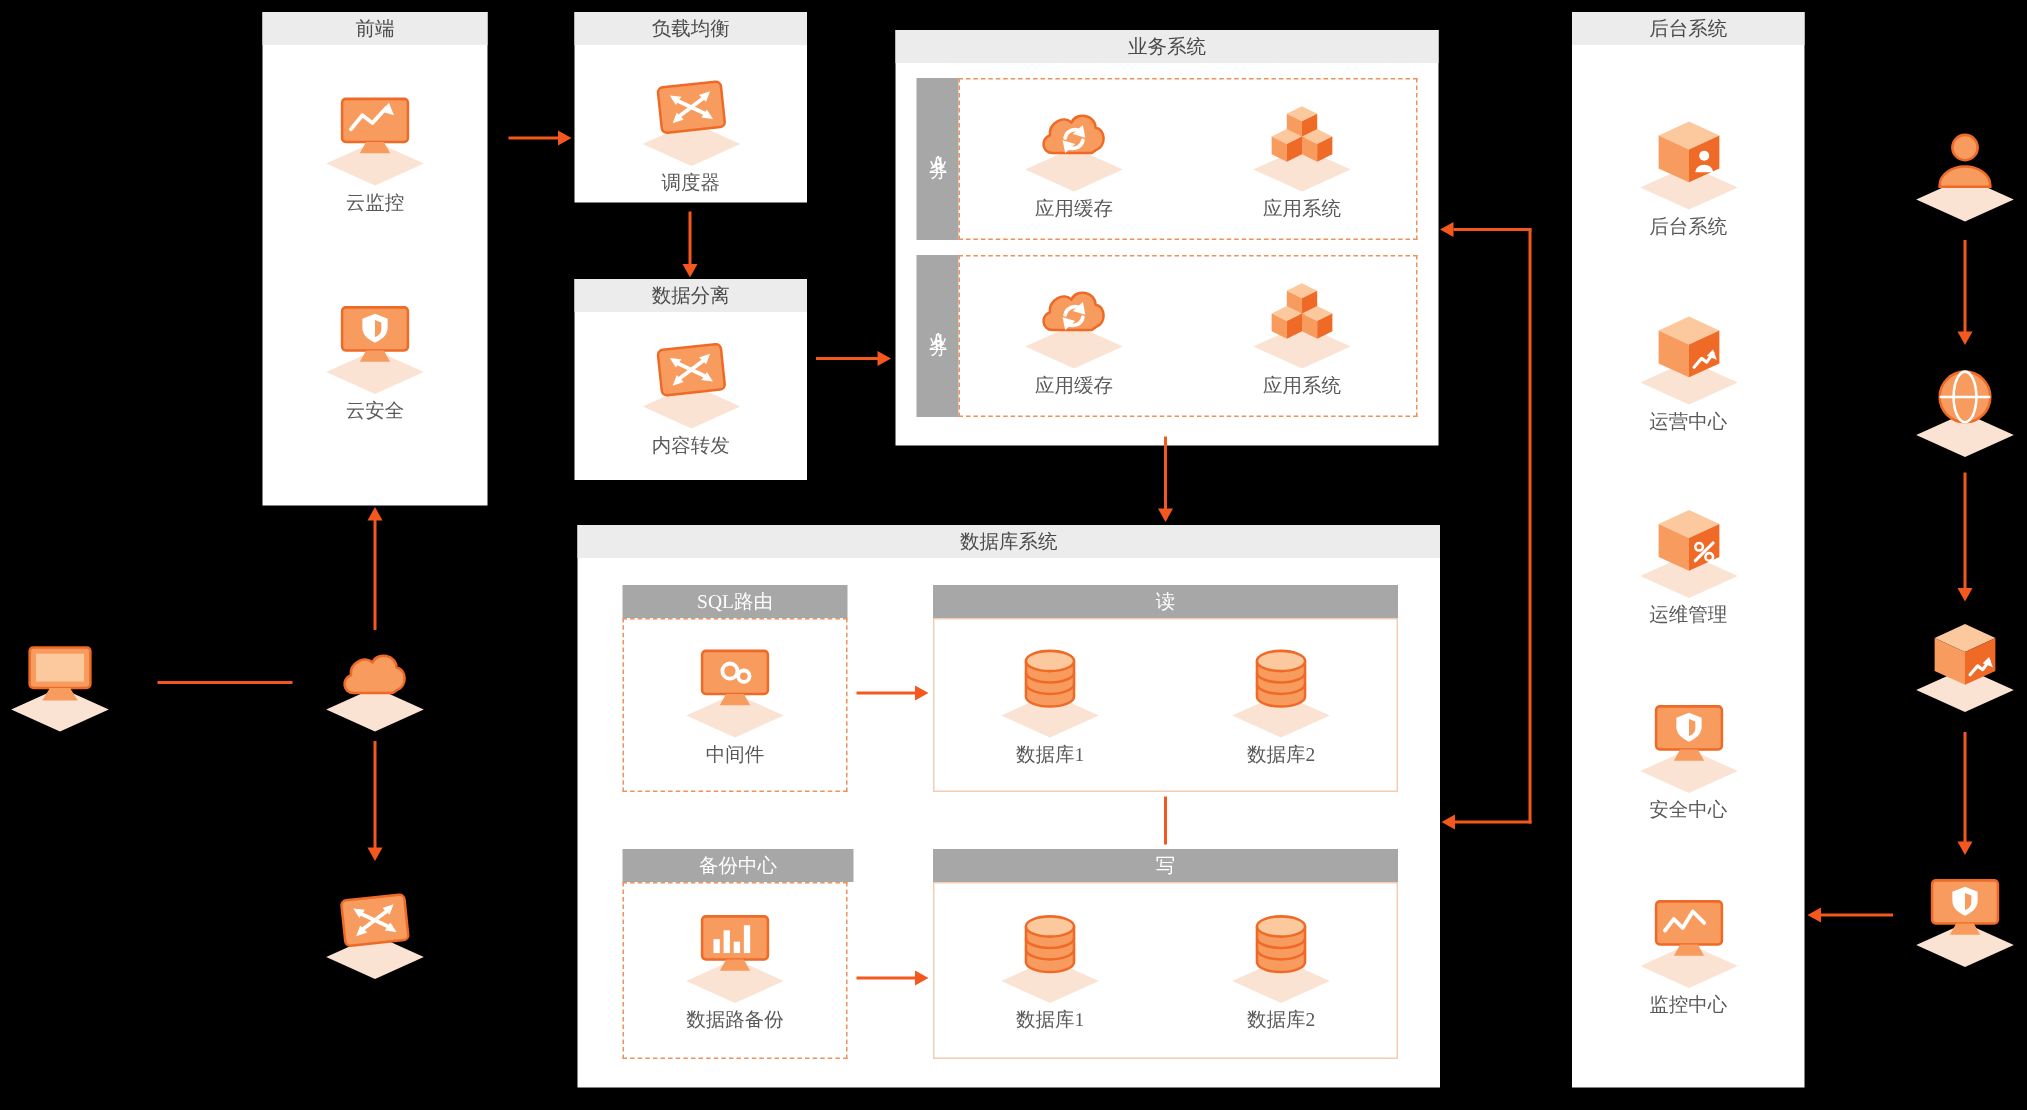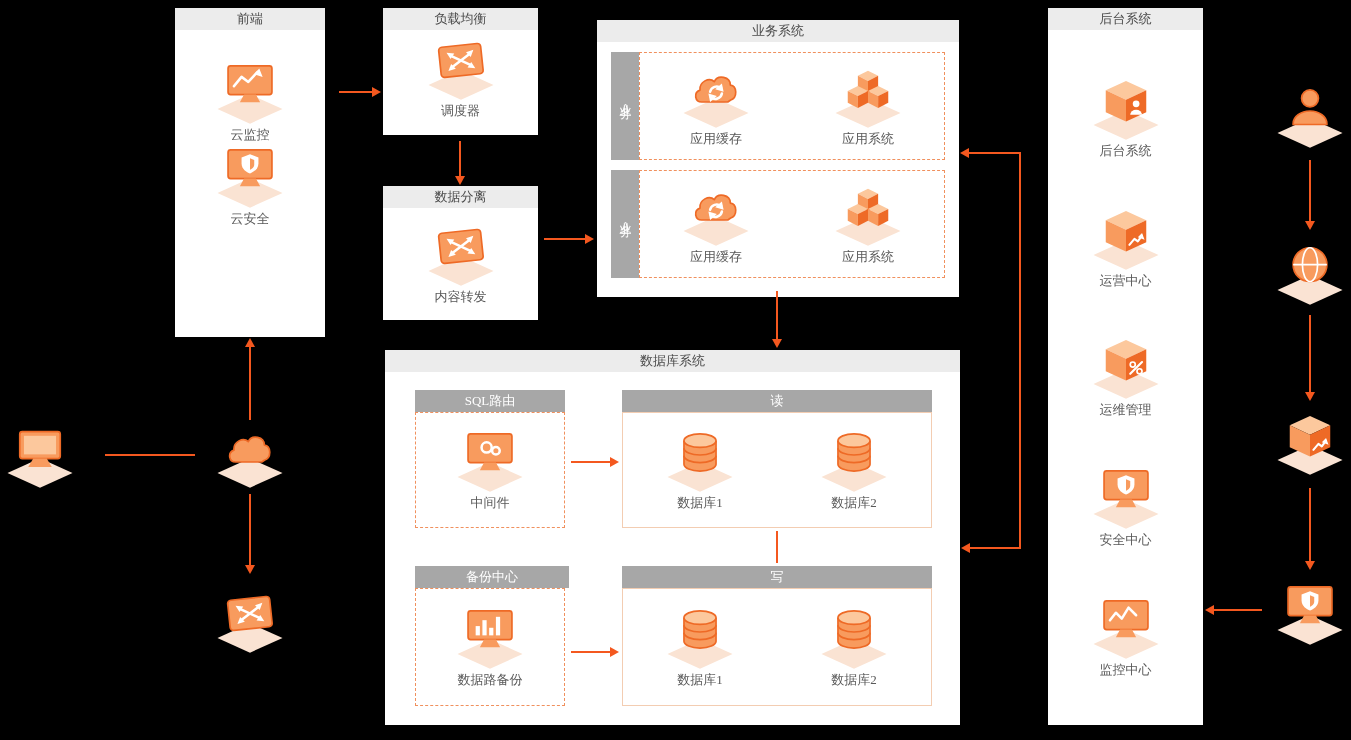--- a/index.html
+++ b/index.html
@@ -150,21 +150,21 @@
   <symbol id="ic-desktop" viewBox="0 0 64 64">
     <rect x="8" y="9" width="48" height="32" rx="3" fill="#f89b5e" stroke="#ee6a26" stroke-width="2"></rect>
     <rect x="13" y="14" width="38" height="22" fill="#fcc89d"></rect>
     <polygon points="24,41 40,41 46,51 18,51" fill="#f89b5e"></polygon>
   </symbol>
 </defs>
 </svg>
 
 <div class="box" style="left:175px;top:8px;width:150px;height:329px">
   <div class="box-header">前端</div>
-  <div class="col" style="padding-top:30px;">
+  <div class="col" style="padding-top:30px;gap:55px">
     <div class="item">
       <div class="icon-wrap">
         <div class="diamond"></div>
         <svg class="glyph" viewBox="0 0 64 64">
             <use href="#ic-monitor-chart"></use>
           </svg>
       </div>
       <div class="item-label">云监控</div>
     </div>
     <div class="item">
@@ -174,21 +174,21 @@
             <use href="#ic-monitor-shield"></use>
           </svg>
       </div>
       <div class="item-label">云安全</div>
     </div>
   </div>
 </div>
 
 <div class="box" style="left:383px;top:8px;width:155px;height:127px">
   <div class="box-header">负载均衡</div>
-  <div class="col" style="padding-top:6px">
+  <div class="col" style="padding-top:17px">
     <div class="item">
       <div class="icon-wrap">
         <div class="diamond"></div>
         <svg class="glyph" viewBox="0 0 64 64">
             <use href="#ic-panel-arrows"></use>
           </svg>
       </div>
       <div class="item-label">调度器</div>
     </div>
   </div>

